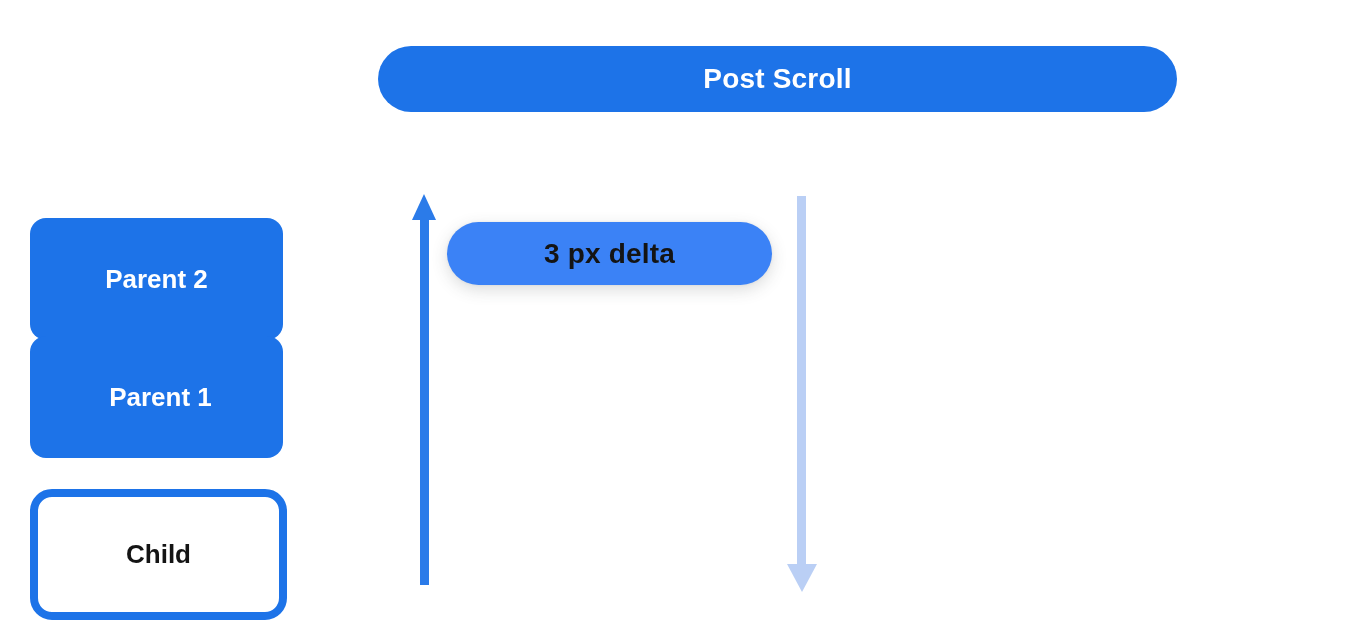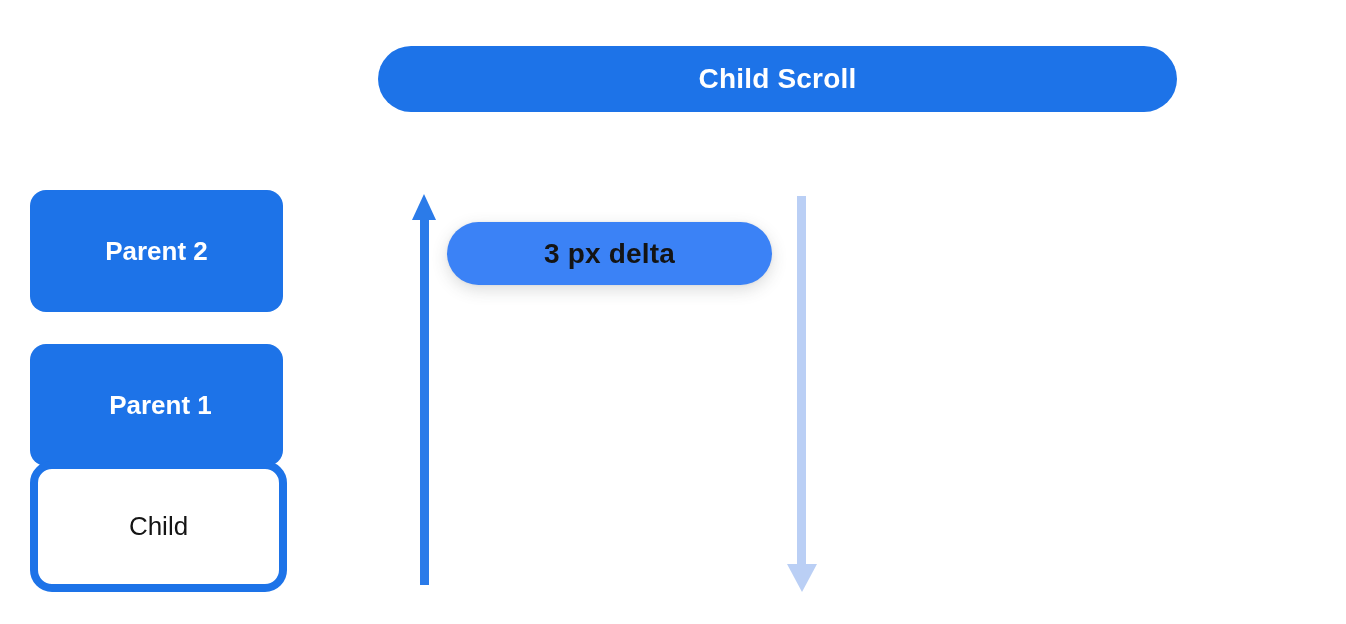--- a/index.html
+++ b/index.html
@@ -56,39 +56,40 @@
     font-size: 28px;
   }
 
   
   .box {
     position: absolute;
     display: flex;
     align-items: center;
     justify-content: center;
     font-size: 26px;
+    margin-top: 28px;
   }
   .box.parent {
     left: 30px;
     width: 253px; height: 122px;
     background: var(--primary-blue);
     color: var(--text-white);
     border-radius: 16px;
     font-weight: 700;
   }
   .box.parent-2 { top: 190px; }
-  .box.parent-1 { top: 344px; padding-left: 8px; }
+  .box.parent-1 { top: 308px; padding-left: 8px; }
   .box.child {
     left: 30px; top: 461px;
     width: 257px; height: 131px;
     background: #FFFFFF;
     color: var(--text-black);
     border: 8px solid var(--primary-blue);
     border-radius: 22px;
-    font-weight: 400;
+    font-weight: 700;
   }
 
   
   .arrow { position: absolute; }
   .arrow .line { margin: 0 auto; width: 9px; }
   .arrow .head { width: 0; height: 0; margin: 0 auto; }
 
   .arrow.up { left: 412px; top: 194px; width: 24px; height: 391px; }
   .arrow.up .head {
     border-left: 12px solid transparent;
@@ -104,21 +105,21 @@
     border-right: 15px solid transparent;
     border-top: 28px solid var(--light-blue);
   }
 </style>
 </head>
 <body>
 
 <div class="canvas">
 
   <div class="pill post-scroll">
-    <span>Child Scroll</span>
+    <span>Post Scroll</span>
   </div>
 
   <div class="box parent parent-2">
     <span>Parent 2</span>
   </div>
 
   <div class="box parent parent-1">
     <span>Parent 1</span>
   </div>
 

